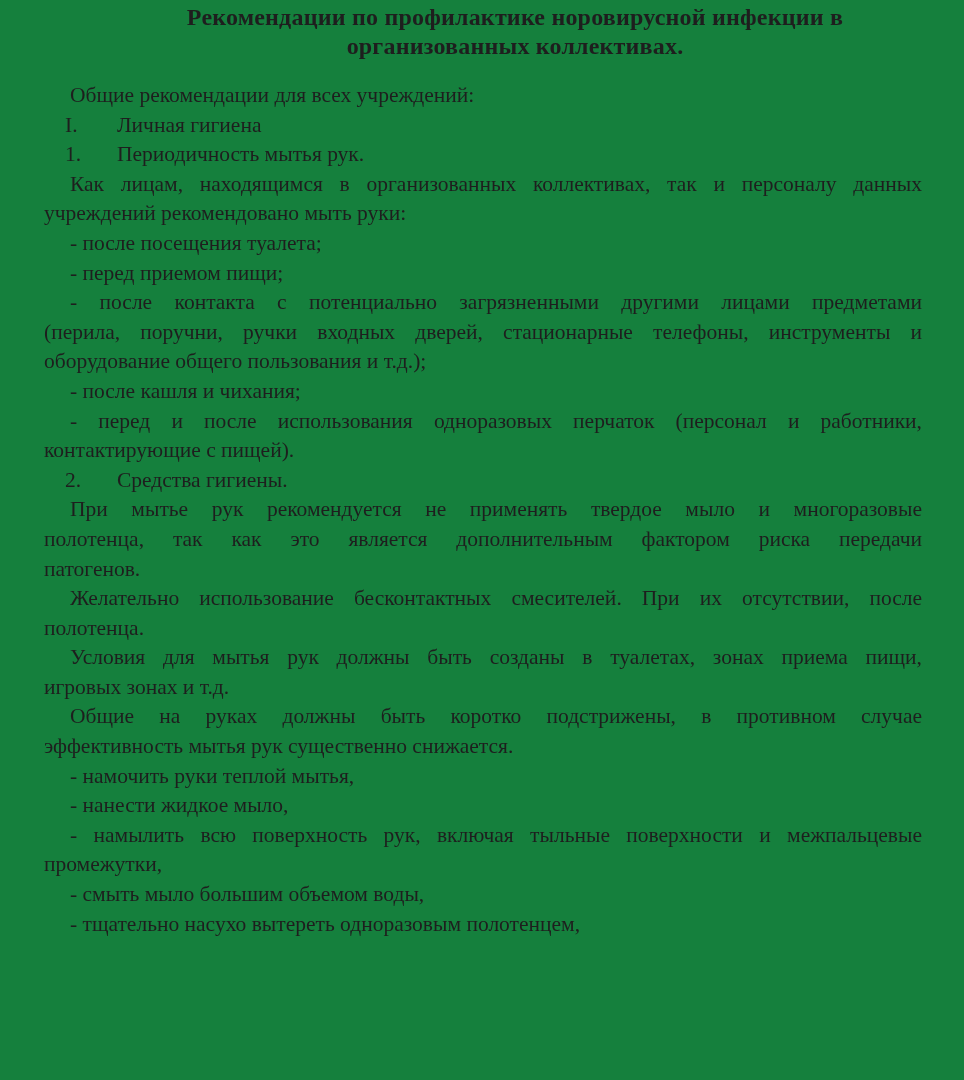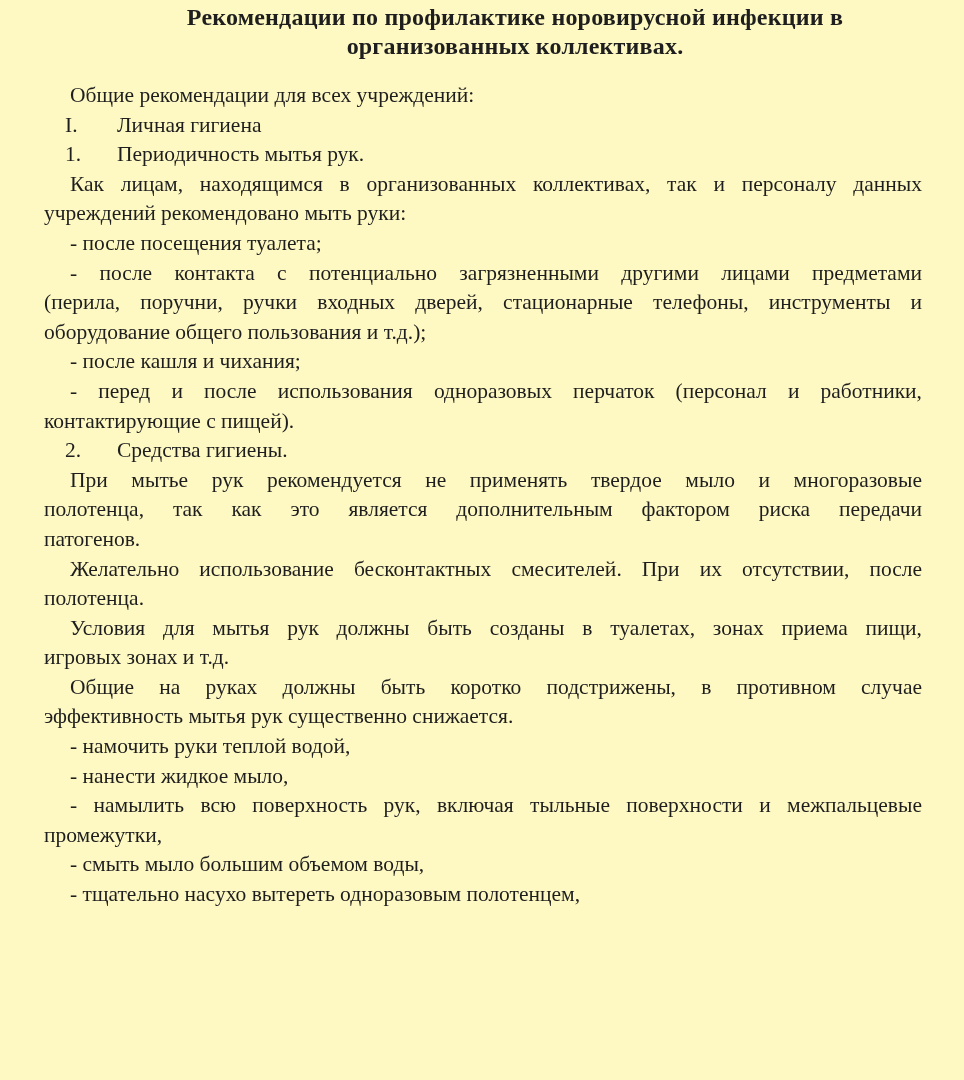--- a/index.html
+++ b/index.html
@@ -4,21 +4,21 @@
 <style>
   html, body {
     margin: 0;
     padding: 0;
     background: #ffffff;
   }
   .page {
     position: relative;
     width: 964px;
     height: 1080px;
-    background: #fef9c3;
+    background: #15803d;
     font-family: "Liberation Serif", "DejaVu Serif", serif;
     color: #1e1e1e;
     box-sizing: border-box;
     padding: 3px 42px 0 44px;
     overflow: hidden;
   }
   
   .title {
     text-align: center;
     font-weight: 700;
@@ -73,20 +73,21 @@
     <div class="ln i1">Общие рекомендации для всех учреждений:</div>
 
     <div class="ln"><span class="num">I.</span><span>Личная гигиена</span></div>
 
     <div class="ln"><span class="num">1.</span><span>Периодичность мытья рук.</span></div>
 
     <div class="ln j i1">Как лицам, находящимся в организованных коллективах, так и персоналу данных</div>
     <div class="ln">учреждений рекомендовано мыть руки:</div>
 
     <div class="ln i1">- после посещения туалета;</div>
+    <div class="ln i1">- перед приемом пищи;</div>
 
     <div class="ln j i1">- после контакта с потенциально загрязненными другими лицами предметами</div>
     <div class="ln j">(перила, поручни, ручки входных дверей, стационарные телефоны, инструменты и</div>
     <div class="ln">оборудование общего пользования и т.д.);</div>
 
     <div class="ln i1">- после кашля и чихания;</div>
 
     <div class="ln j i1">- перед и после использования одноразовых перчаток (персонал и работники,</div>
     <div class="ln">контактирующие с пищей).</div>
 
@@ -100,21 +101,21 @@
     <div class="ln j i1">Желательно использование бесконтактных смесителей. При их отсутствии, после</div>
     <div class="ln">полотенца.</div>
 
     <div class="ln j i1">Условия для мытья рук должны быть созданы в туалетах, зонах приема пищи,</div>
     <div class="ln">игровых зонах и т.д.</div>
 
     <div class="ln j i1">Общие на руках должны быть коротко подстрижены, в противном случае</div>
     <div class="ln">эффективность мытья рук существенно снижается.</div>
 
 
-    <div class="ln i1">- намочить руки теплой водой,</div>
+    <div class="ln i1">- намочить руки теплой мытья,</div>
     <div class="ln i1">- нанести жидкое мыло,</div>
 
     <div class="ln j i1">- намылить всю поверхность рук, включая тыльные поверхности и межпальцевые</div>
     <div class="ln">промежутки,</div>
 
     <div class="ln i1">- смыть мыло большим объемом воды,</div>
     <div class="ln i1">- тщательно насухо вытереть одноразовым полотенцем,</div>
 
   </div>
 </div>

